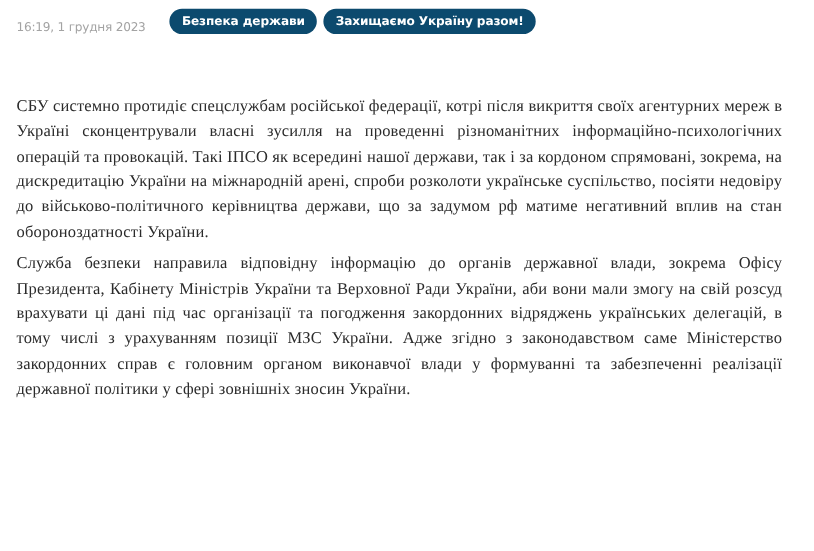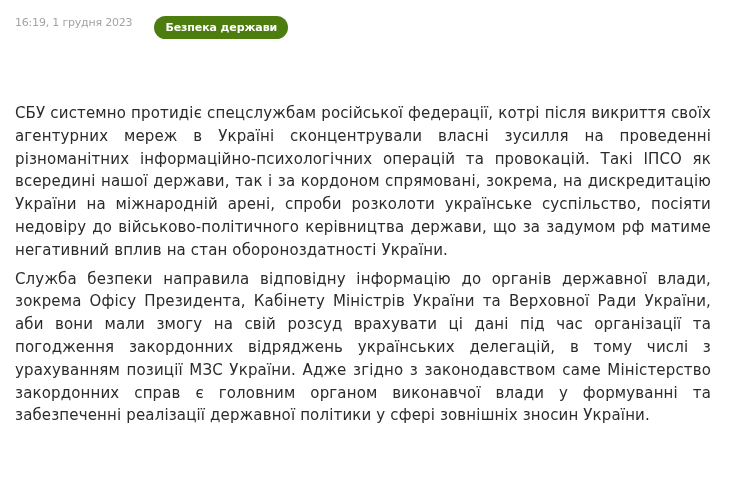--- a/index.html
+++ b/index.html
@@ -11,52 +11,53 @@
       width: 740px;
       height: 501px;
       overflow: hidden;
       position: relative;
       font-family: "DejaVu Sans", sans-serif;
       color: #2b2b2b;
     }
     .meta-row {
       position: absolute;
       left: 15px;
-      top: 16px;
+      top: 6px;
       height: 25px;
       display: flex;
-      align-items: flex-start;
+      align-items: flex-end;
     }
     .timestamp {
       font-size: 11px;
       color: #a3a3a3;
       letter-spacing: -0.2px;
       margin-right: 22px;
       white-space: nowrap;
     }
     .tag {
       display: inline-block;
-      background: #4d7c0f;
+      background: #0c4a6e;
       color: #ffffff;
       font-weight: bold;
       font-size: 11px;
       line-height: 23px;
       height: 23px;
       padding: 0 11px;
       border-radius: 12px;
       margin-right: 6px;
       white-space: nowrap;
       cursor: pointer;
       letter-spacing: -0.1px;
     }
     .article {
       position: absolute;
       left: 15px;
-      top: 102px;
+      top: 86px;
       width: 696px;
+      font-family: Liberation Serif, serif;
     }
     .article p {
       margin: 0;
       font-size: 15px;
       line-height: 22.8px;
       text-align: justify;
       letter-spacing: 0.15px;
     }
     .article p.p1 { }
     .article p.p2 { margin-top: 6px; }
@@ -66,18 +67,19 @@
       letter-spacing: -0.55px;
       font-size: 15px;
     }
   </style>
 </head>
 <body>
 
 <div class="meta-row">
   <span class="timestamp">16:19, 1 грудня 2023</span>
   <a class="tag">Безпека держави</a>
+  <a class="tag">Захищаємо Україну разом!</a>
 </div>
 
 <div class="article">
   <p class="p1">СБУ системно протидіє спецслужбам російської федерації, котрі після викриття своїх агентурних мереж в Україні сконцентрували власні зусилля на проведенні різноманітних інформаційно-психологічних операцій та провокацій. Такі ІПСО як всередині нашої держави, так і за кордоном спрямовані, зокрема, на дискредитацію України на міжнародній арені, спроби розколоти українське суспільство, посіяти недовіру до військово-політичного керівництва держави, що за задумом рф матиме негативний вплив на стан обороноздатності України.</p>
   <p class="p2">Служба безпеки направила відповідну інформацію до органів державної влади, зокрема Офісу Президента, Кабінету Міністрів України та Верховної Ради України, аби вони мали змогу на свій розсуд врахувати ці дані під час організації та погодження закордонних відряджень українських делегацій, в тому числі з урахуванням позиції МЗС України. Адже згідно з законодавством саме Міністерство закордонних справ є головним органом виконавчої влади у формуванні та забезпеченні реалізації державної політики у сфері зовнішніх зносин України.</p>
 </div>
 
 </body></html>

